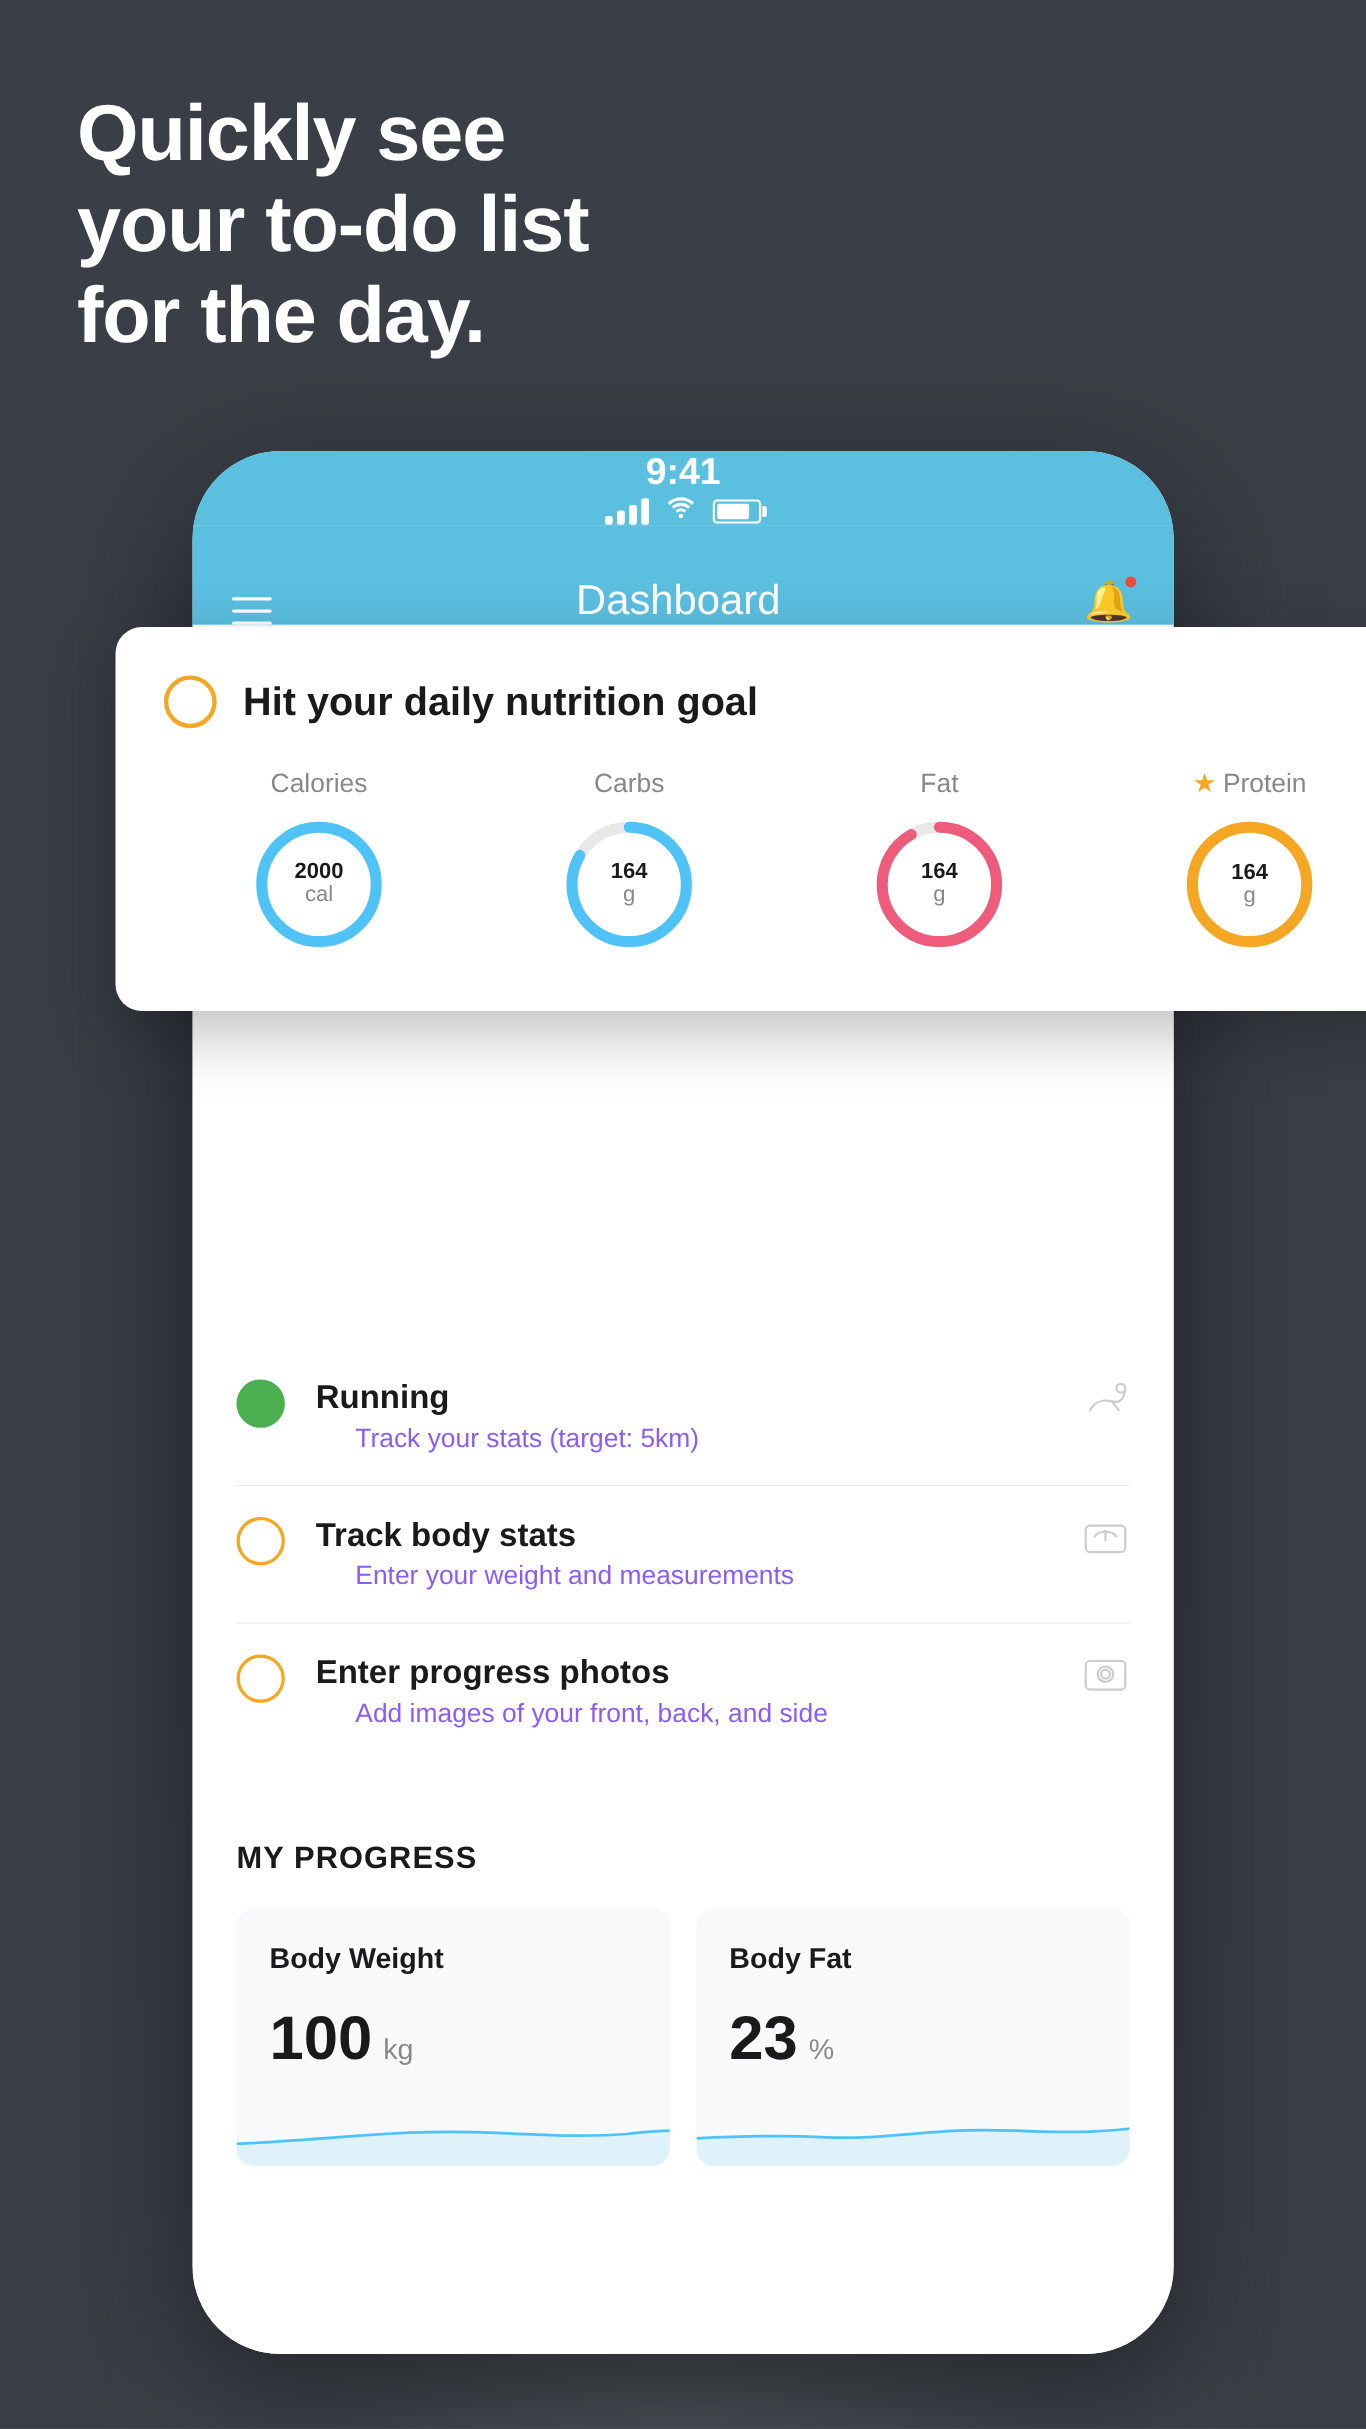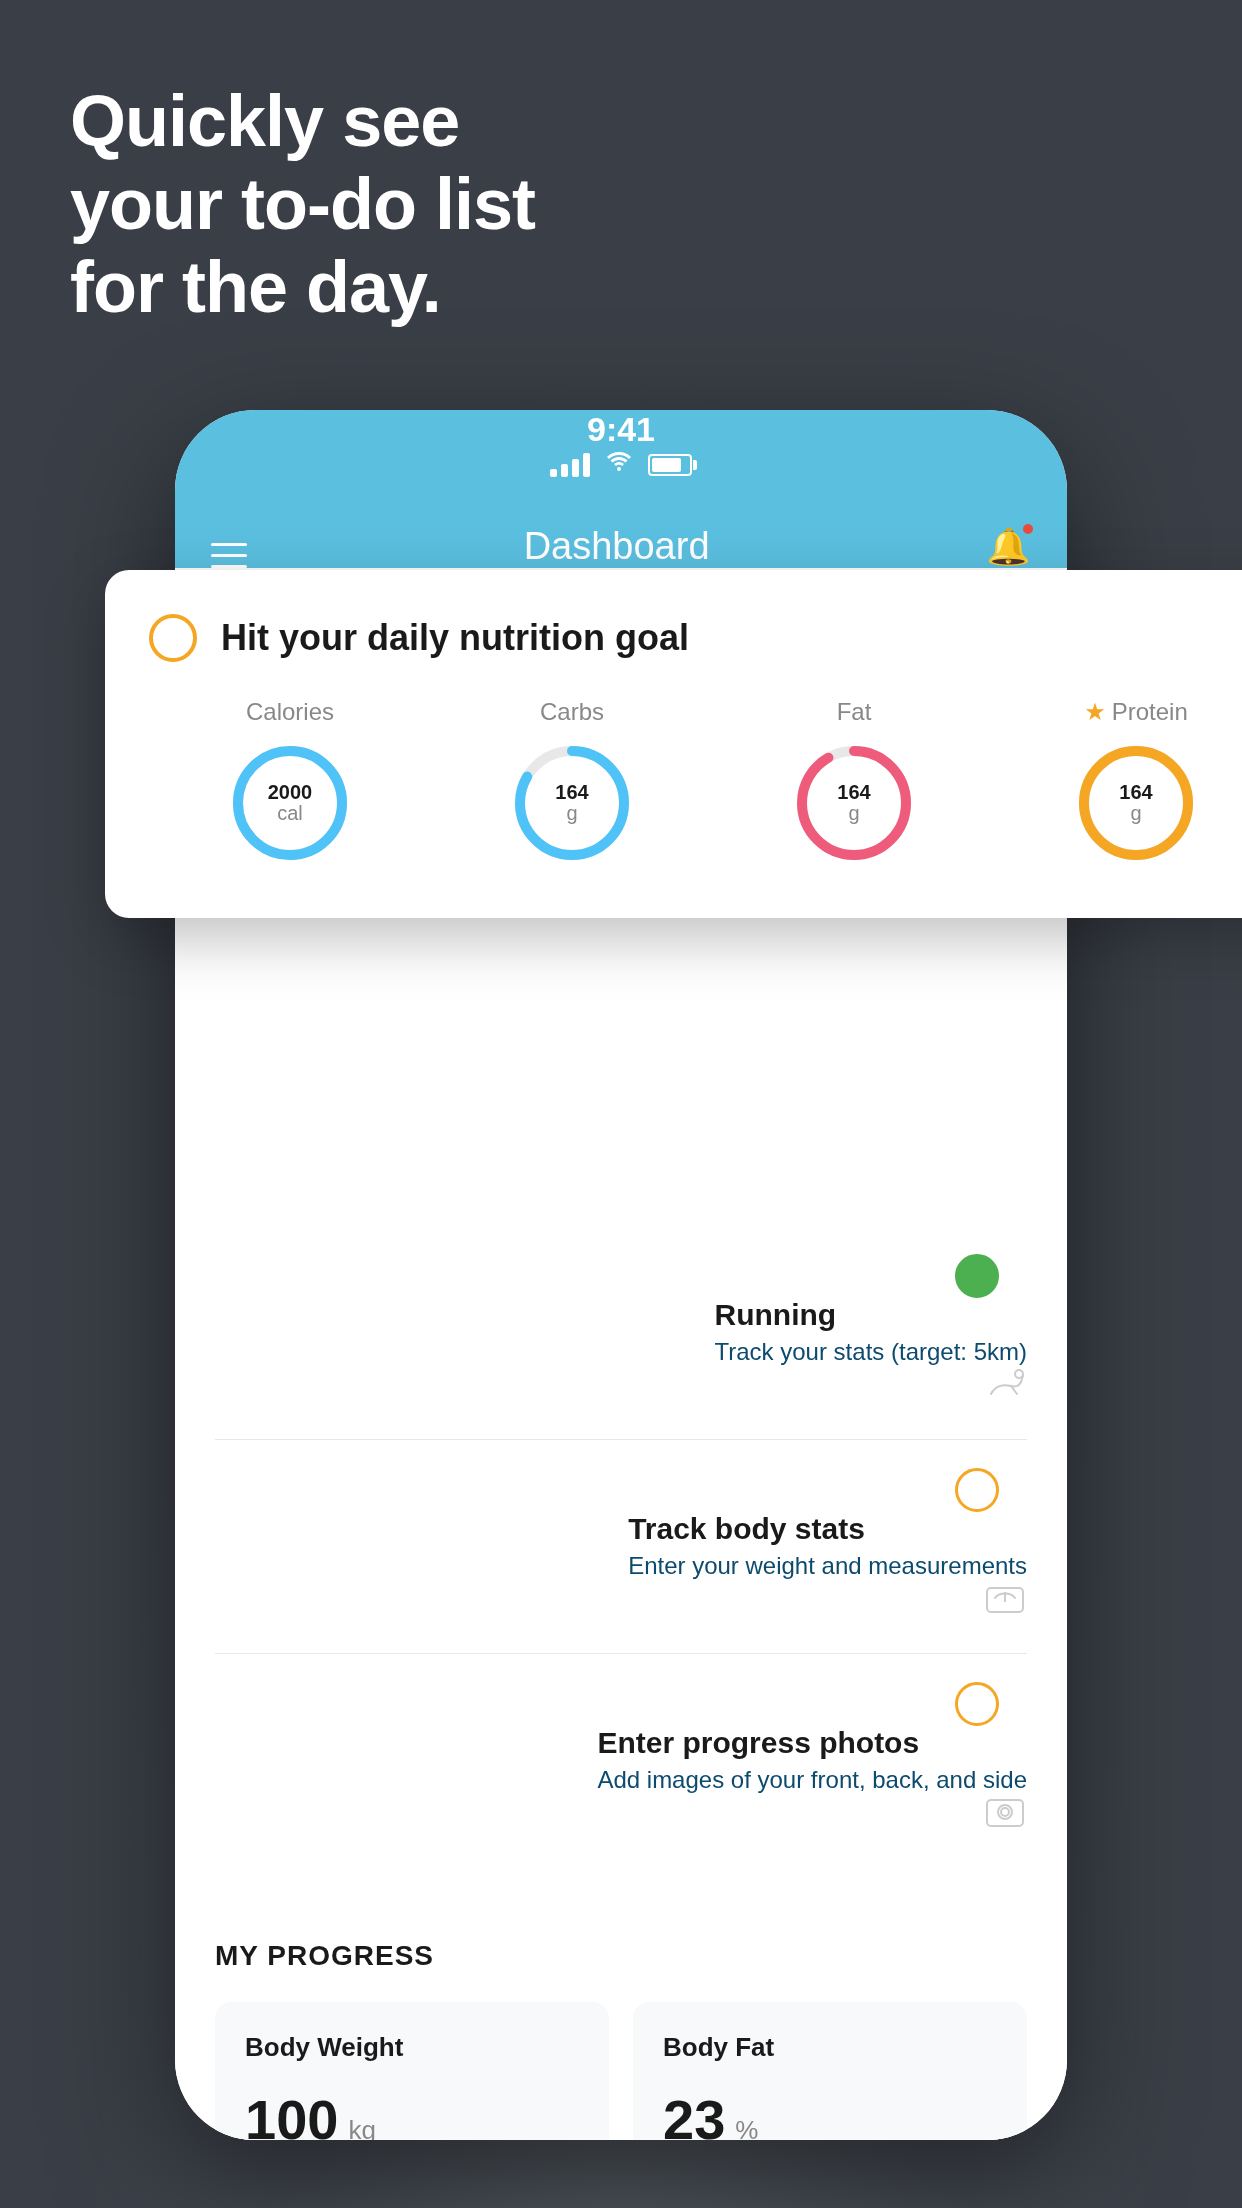--- a/index.html
+++ b/index.html
@@ -260,25 +260,24 @@
       color: #888;
     }
 
     
     .todo-list {
       padding: 0 40px;
       margin-top: 290px;
     }
     .todo-item {
       display: flex;
-      align-items: flex-end;
+      align-items: flex-start;
       padding: 28px 0;
       border-bottom: 1px solid #e8e8e8;
       position: relative;
-      flex-direction: column;
     }
     .todo-item:last-child {
       border-bottom: none;
     }
     .todo-circle {
       width: 44px;
       height: 44px;
       border-radius: 50%;
       border: 3px solid #4CAF50;
       flex-shrink: 0;
@@ -295,21 +294,22 @@
       flex: 1;
     }
     .todo-name {
       font-size: 30px;
       font-weight: 600;
       color: #1a1a1a;
       margin-bottom: 6px;
     }
     .todo-desc {
       font-size: 24px;
-      color: #0c4a6e;
+      color: #8b5cf6;
+      margin-left: 36px;
     }
     .todo-icon {
       font-size: 38px;
       color: #ccc;
       margin-left: 16px;
     }
 
     
     .progress-section {
       padding: 40px 40px 20px;

